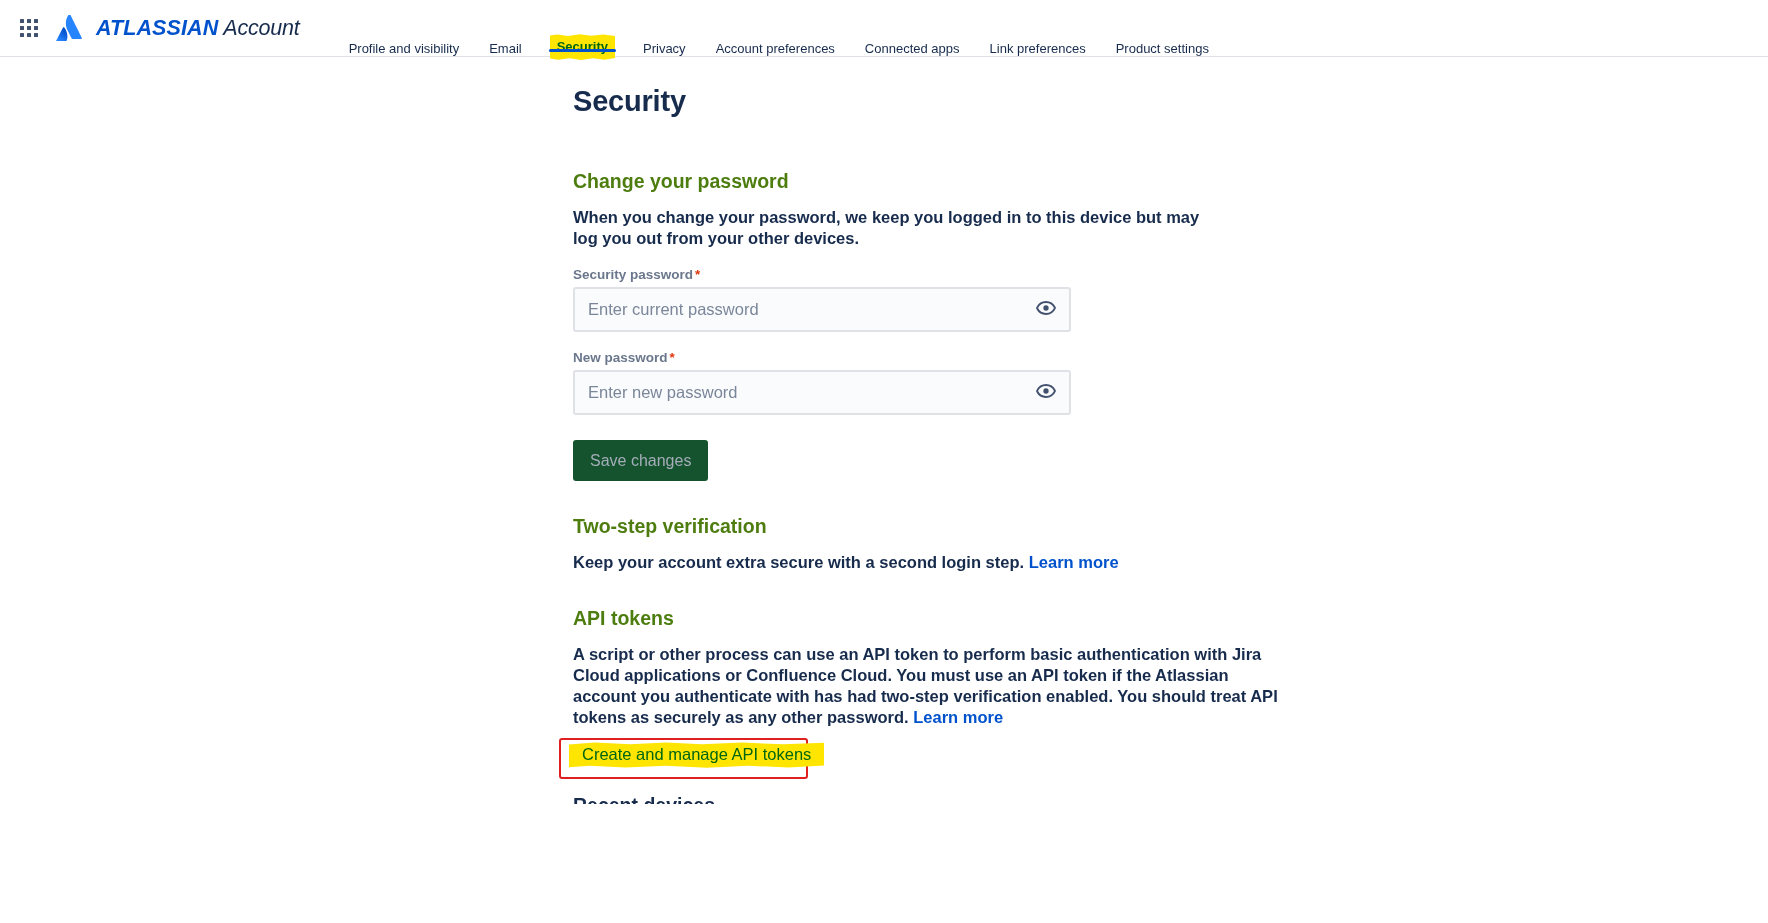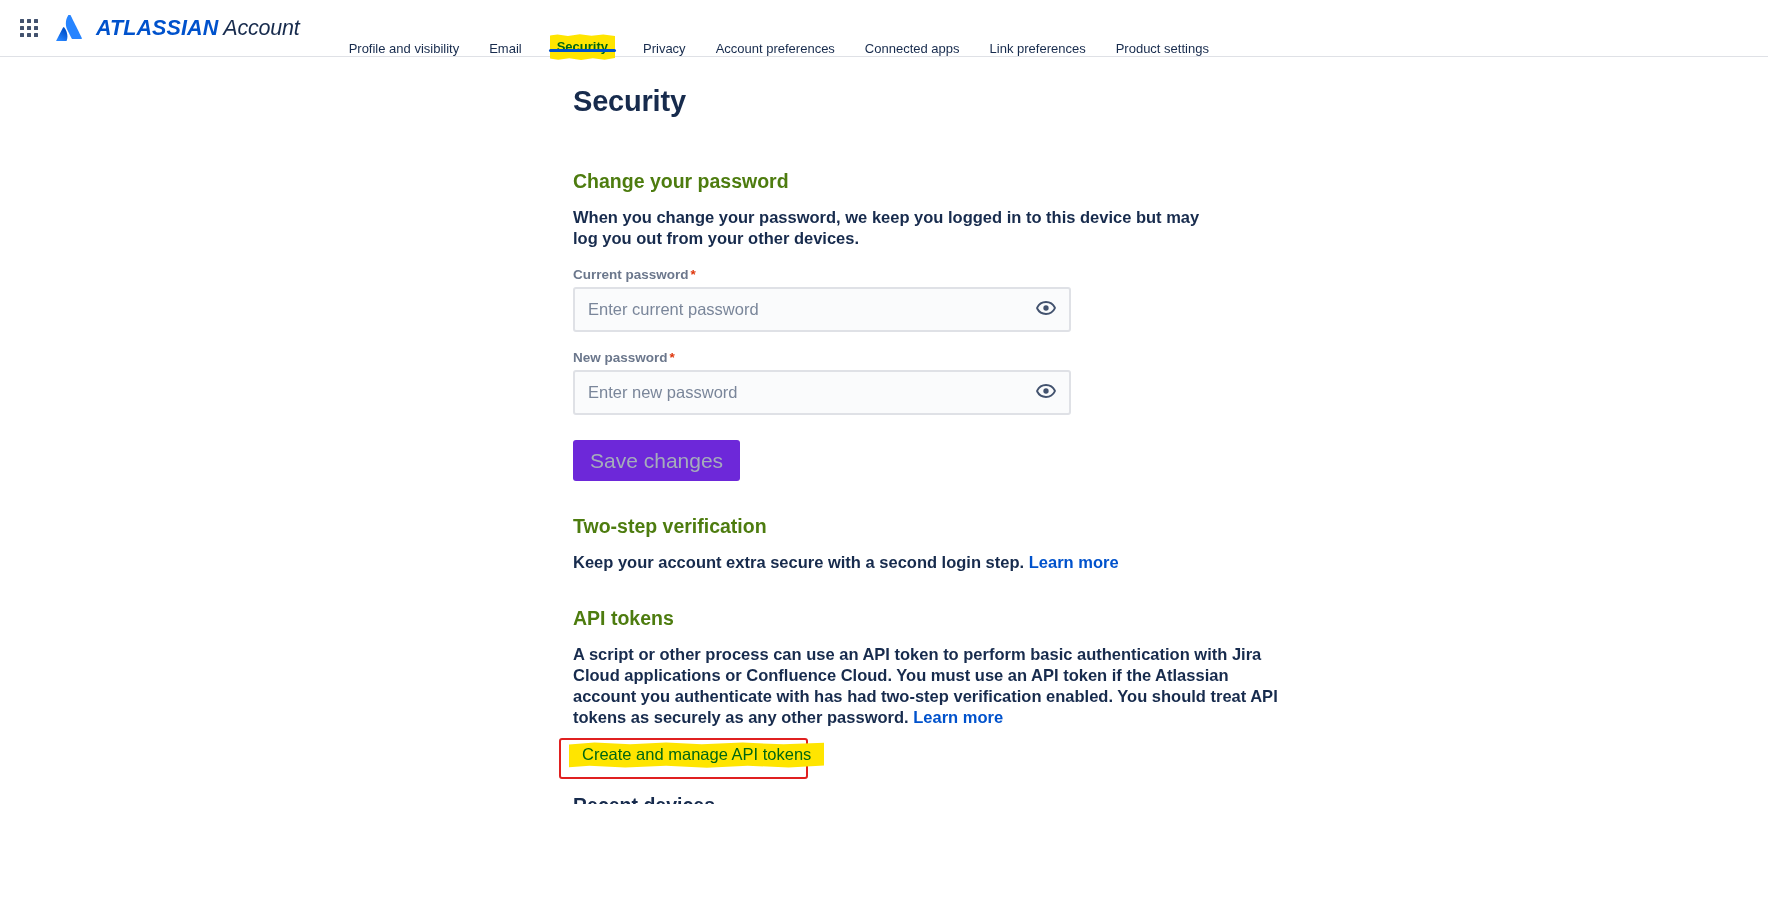--- a/index.html
+++ b/index.html
@@ -190,26 +190,26 @@
     background: transparent;
     border: 0;
     padding: 0;
     cursor: pointer;
   }
 
   .save-btn {
     margin-top: 25px;
     height: 41px;
     padding: 0 17px;
-    background: #6d28d9;
+    background: #14532d;
     color: #a5adba;
     border: 0;
     border-radius: 3px;
     font-family: "Liberation Sans", sans-serif;
-    font-size: 21px;
+    font-size: 16px;
     cursor: default;
   }
 
   .block { margin-top: 34px; }
   .block-link { display: block; margin-top: 17px; font-size: 16.5px; }
 
   
   .api-link-row {
     margin-top: 17px;
     position: relative;
@@ -317,21 +317,21 @@
 <main class="page">
 
   <h1 class="page-title">Security</h1>
 
   <section>
     <h2 class="section-title">Change your password</h2>
     <p class="body-text narrow">When you change your password, we keep you logged in to this device but may log you out from your other devices.</p>
 
     <div class="field-group">
       <label class="field-label">
-        <span>Current password</span><span class="req">*</span>
+        <span>Security password</span><span class="req">*</span>
       </label>
       <div class="input-wrap">
         <input type="text" placeholder="Enter current password" style="">
         <button class="eye-btn">
           <span>
             <svg width="22" height="22" viewBox="0 0 24 24" fill="none" xmlns="http://www.w3.org/2000/svg">
               <path d="M12 5.5c-4.6 0-8.2 3.2-9.6 6.1-.15.3-.15.65 0 .95C3.8 15.3 7.4 18.5 12 18.5s8.2-3.2 9.6-6.05c.15-.3.15-.65 0-.95C20.2 8.7 16.6 5.5 12 5.5z" stroke="#42526e" stroke-width="2.1" stroke-linejoin="round"></path>
               <circle cx="12" cy="12" r="2.9" fill="#42526e"></circle>
             </svg>
           </span>

